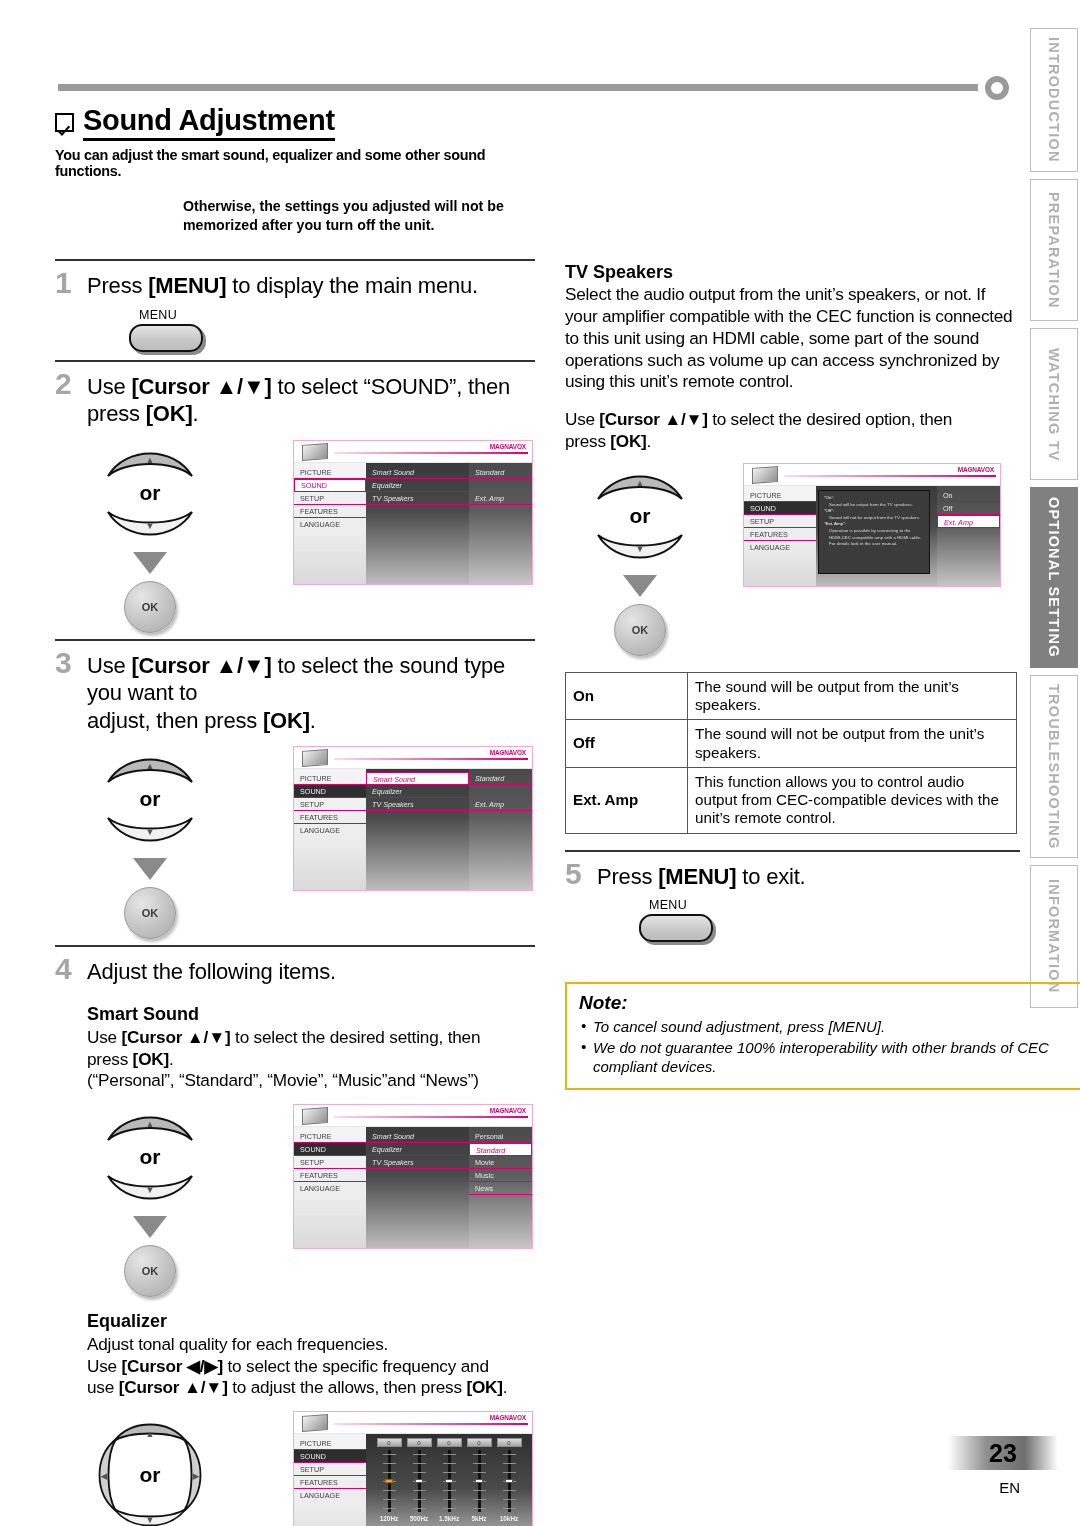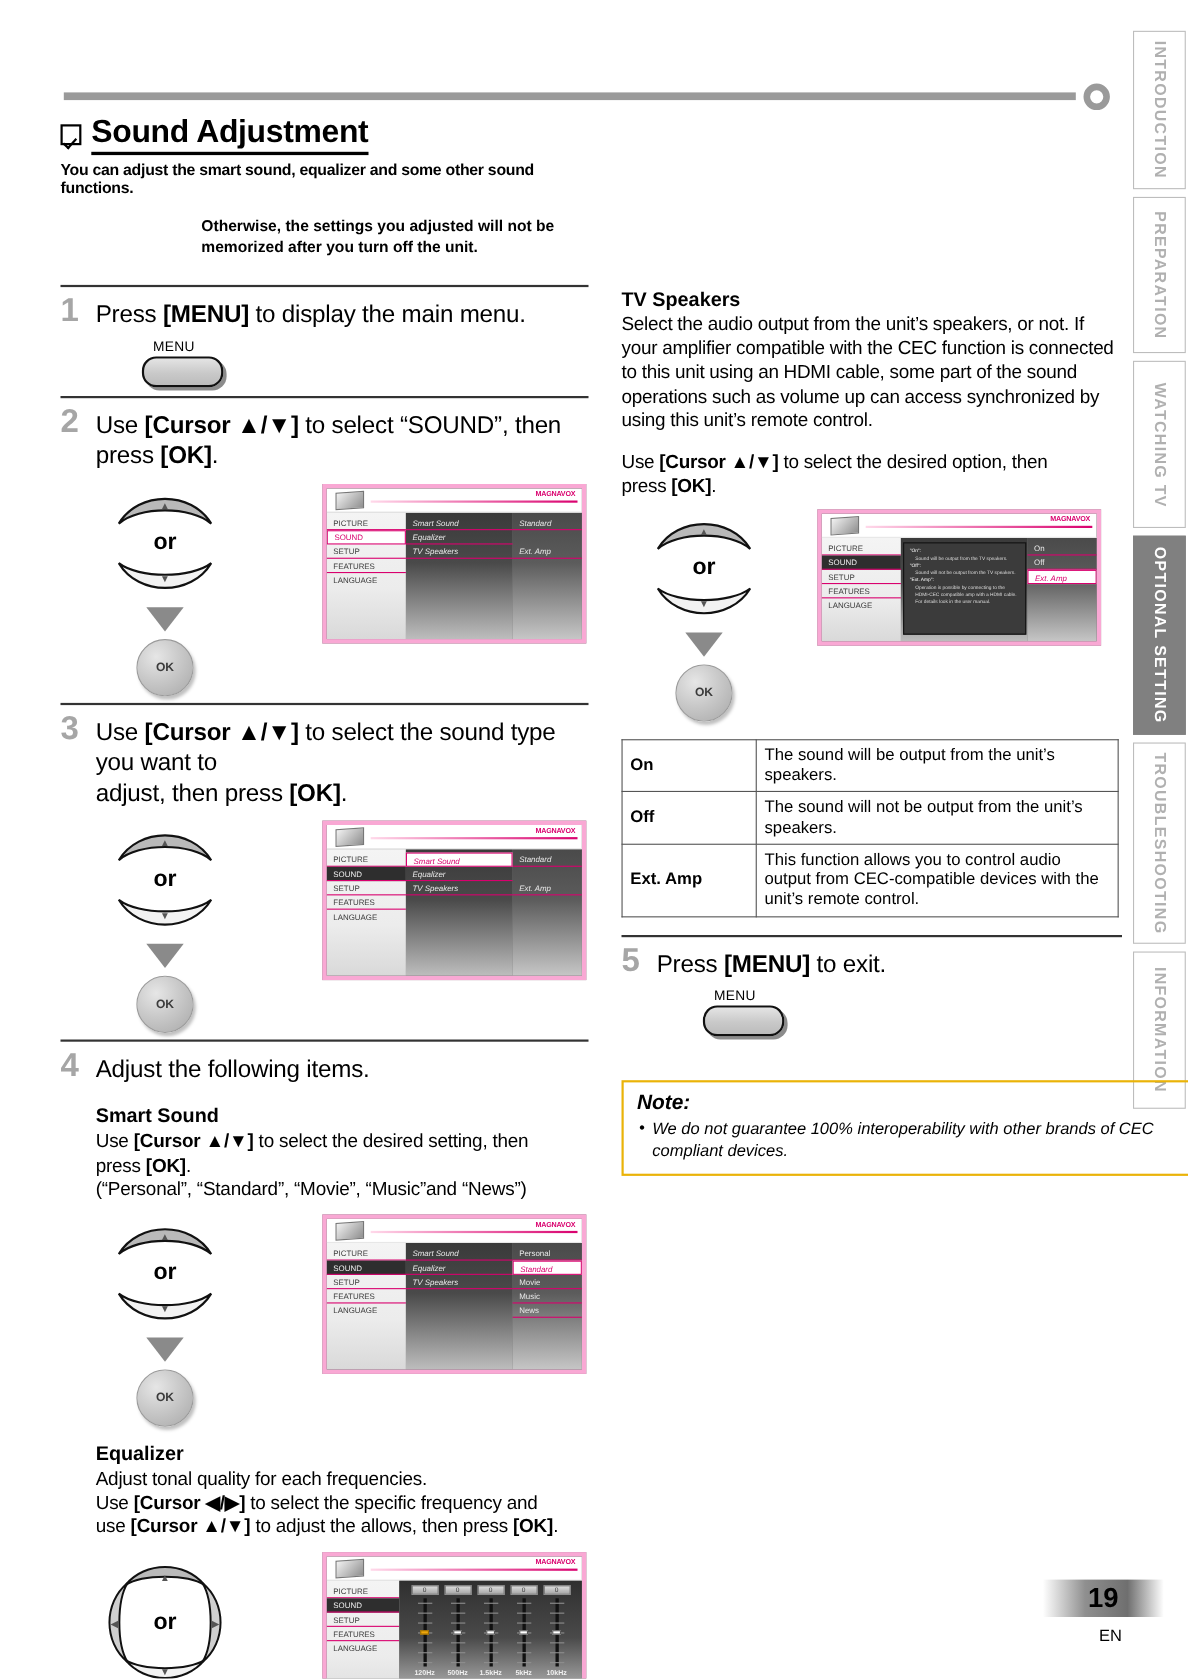--- a/index.html
+++ b/index.html
@@ -123,22 +123,22 @@
   
   .pad { position: relative; width: 128px; height: 128px; }
   .pad .or-c {
     position:absolute; left:0; top:0; width:128px; height:128px;
     display:flex; align-items:center; justify-content:center;
     font-size: 21px; font-weight: bold;
   }
 
   
   .osd {
-    width: 240px; height: 145px; background: #737373;
-    border: 4px solid #f9a8d4; position: relative; overflow: hidden;
+    width: 240px; height: 145px; background: #0ea5e9;
+    border: 1px solid #f9a8d4; position: relative; overflow: hidden;
     font-size: 7.2px; color: #e9e9e9;
   }
   .osd.big { width: 258px; height: 124px; }
   .osd-top {
     height: 22px; background:#fff; position: relative;
     border-bottom: 1px solid #e7e7e7;
   }
   .osd-tv {
     position:absolute; left: 8px; top: 3px; width: 26px; height: 16px;
     background: linear-gradient(135deg,#f2f2f2,#8f8f8f);
@@ -688,24 +688,25 @@
       </div>
       <div class="menubtn-wrap">
         <div class="menubtn-lbl">MENU</div>
         <div class="menubtn"></div>
       </div>
     </div>
 
     <div class="note">
       <h4>Note:</h4>
       <ul>
+        <li>To cancel sound adjustment, press [MENU].</li>
         <li>We do not guarantee 100% interoperability with other brands of CEC compliant devices.</li>
       </ul>
     </div>
 
   </div>
 
   <div class="pagebox">
-    <span class="pagenum">19</span>
+    <span class="pagenum">23</span>
   </div>
   <div class="pagelang">EN</div>
 
 </div>
 
 </body></html>

